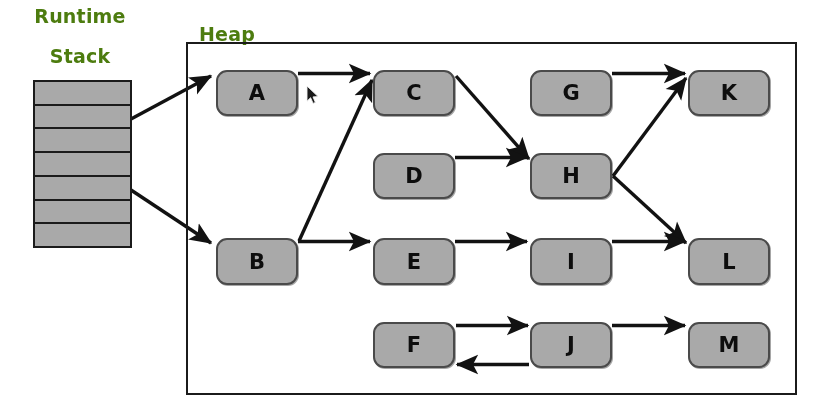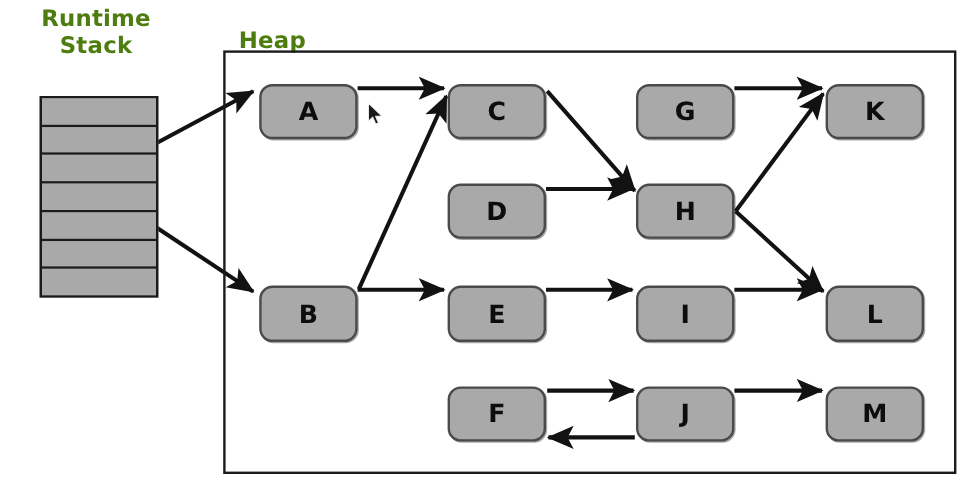--- a/index.html
+++ b/index.html
@@ -30,21 +30,21 @@
     white-space: nowrap;
     letter-spacing: 0.2px;
   }
   #stack-label-line1 {
     left: 22px; top: 5px;
     width: 116px;
     text-align: center;
     font-size: 19px;
   }
   #stack-label-line2 {
-    left: 22px; top: 27px;
+    left: 22px; top: 45px;
     width: 116px;
     text-align: center;
     font-size: 19px;
   }
   #heap-label {
     left: 199px; top: 23px;
     font-size: 19px;
   }
 
   

